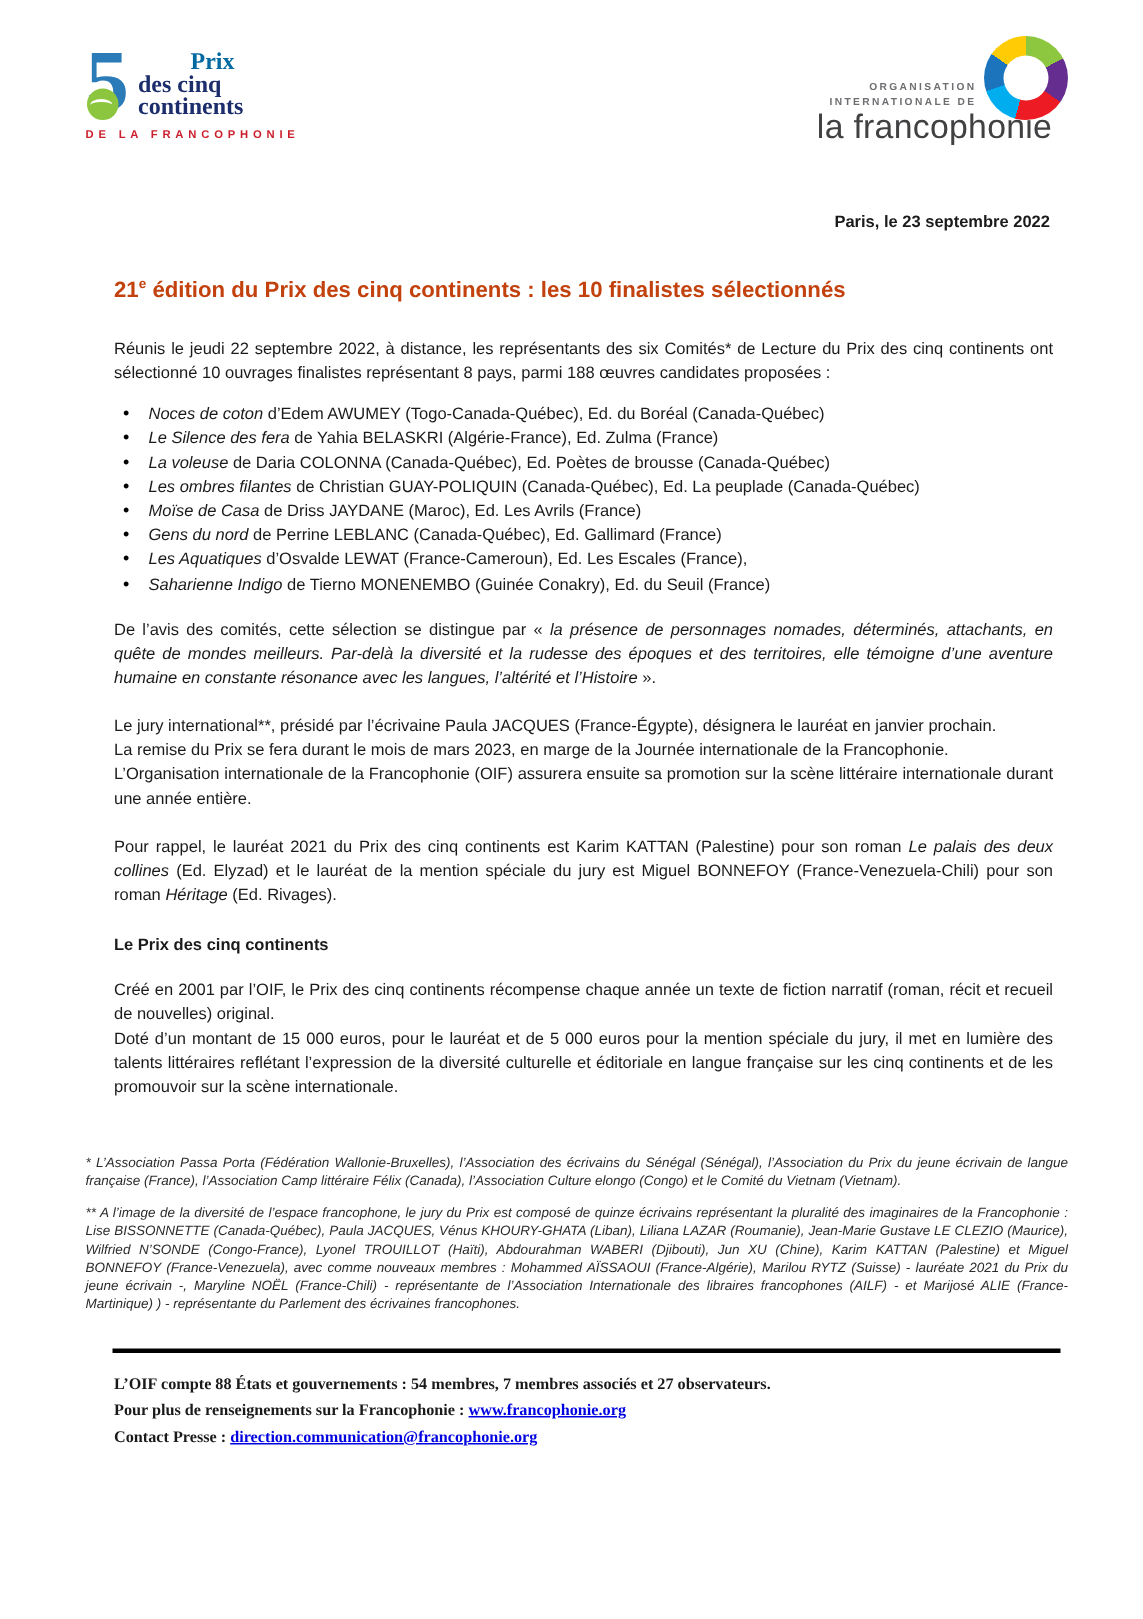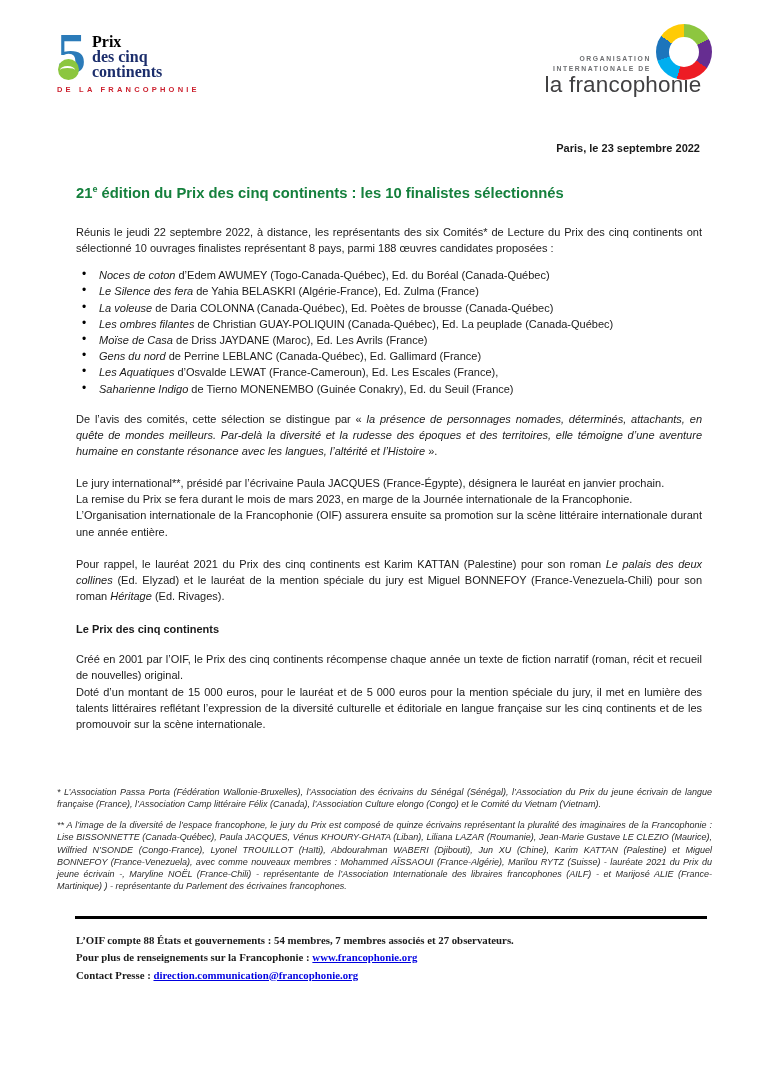--- a/index.html
+++ b/index.html
@@ -24,21 +24,21 @@
     background:#8cc63f; border-radius:50%;
   }
   .globe::after {
     content:""; position:absolute; left:2px; top:7px; width:15px; height:6px;
     border-radius:50%; border-top:2px solid #ffffff;
   }
   .logo-words {
     font-family:"Liberation Serif", serif; font-weight:bold;
     font-size:16px; line-height:0.95; margin-left:6px; margin-top:6px;
   }
-  .logo-words .w1 { color:#000000; }
+  .logo-words .w1 { color:#0369a1;margin-left:35px; }
   .logo-words .w2, .logo-words .w3 { color:#1b2d6b; }
   .logo-sub {
     margin-top:5px; color:#cc1f2d; font-size:7.5px; font-weight:bold;
     letter-spacing:3.2px; white-space:nowrap;
   }
 
   .logo-right { position:absolute; right:50px; top:24px; width:178px; }
   .logo-right .row { display:flex; justify-content:flex-end; align-items:flex-start; }
   .org-lines {
     text-align:right; color:#6d6e71; font-size:6.8px; font-weight:bold;
@@ -53,38 +53,38 @@
   }
   .ring::after { content:""; position:absolute; inset:13px; background:#fff; border-radius:50%; }
   .franco-name {
     text-align:center; color:#414042; font-size:22.5px; letter-spacing:0.2px;
     margin-top:-8px; white-space:nowrap;
   }
 
   
   .doc-type { margin:24px 0 0 57px; font-size:20px; color:#1a1a24; }
   .dateline { margin:24px 62px 0 0; text-align:right; font-weight:bold; font-size:11px; }
-  .title { margin:30px 60px 0 76px; font-weight:bold; font-size:14.8px; color:#15803d; }
+  .title { margin:30px 60px 0 76px; font-weight:bold; font-size:14.8px; color:#c2410c; }
   .title sup { font-size:9px; }
 
   .body-text { font-size:11px; line-height:1.47; text-align:justify; }
   .intro { margin:23px 60px 0 76px; }
 
   ul.finalists { margin:13px 60px 0 99px; list-style:none; }
   ul.finalists li { position:relative; padding-left:0; margin-bottom:4.1px; font-size:11px; line-height:1.1; }
   ul.finalists li::before {
     content:"•"; position:absolute; left:-17px; top:-1px; font-size:12px; color:#000;
   }
   .work-title { font-style:italic; }
 
   .para { margin:16px 60px 0 76px; }
   .section-head { margin:19px 60px 0 76px; font-weight:bold; font-size:11px; }
 
   
-  .footnotes { margin:54px 50px 0 57px; font-size:9px; font-style:italic;
+  .footnotes { margin:36px 50px 0 57px; font-size:9px; font-style:italic;
     line-height:1.35; text-align:justify; color:#2b2b2b; }
   .footnotes .fn + .fn { margin-top:9px; }
 
   
   .rule { margin:24px 55px 0 75px; border:0; border-top:3px solid #000; }
   .footer { margin:13px 60px 16px 76px; font-size:10.8px; font-weight:bold; line-height:1.6;font-family:Liberation Serif, serif; }
   .footer a { color:#0000e0; text-decoration:underline; }
 </style>
 </head>
 <body>

